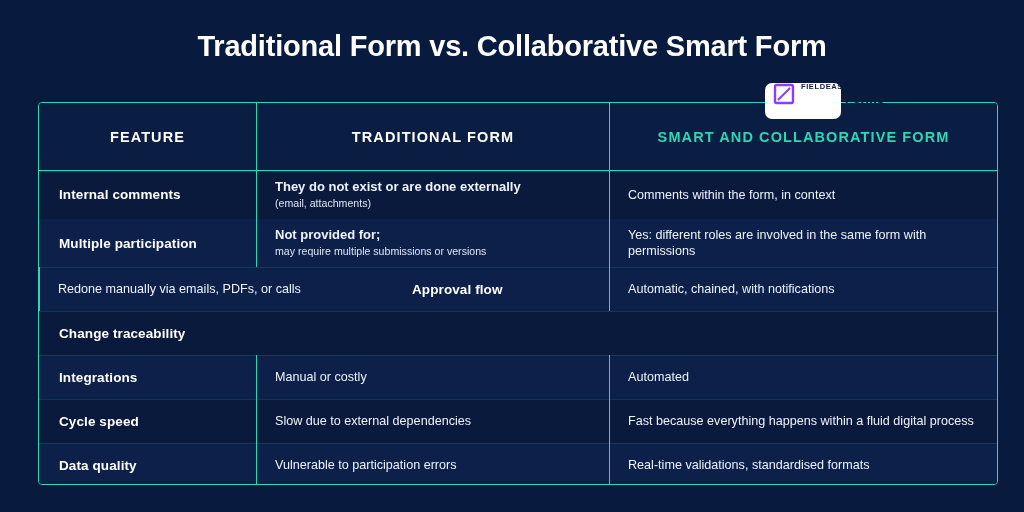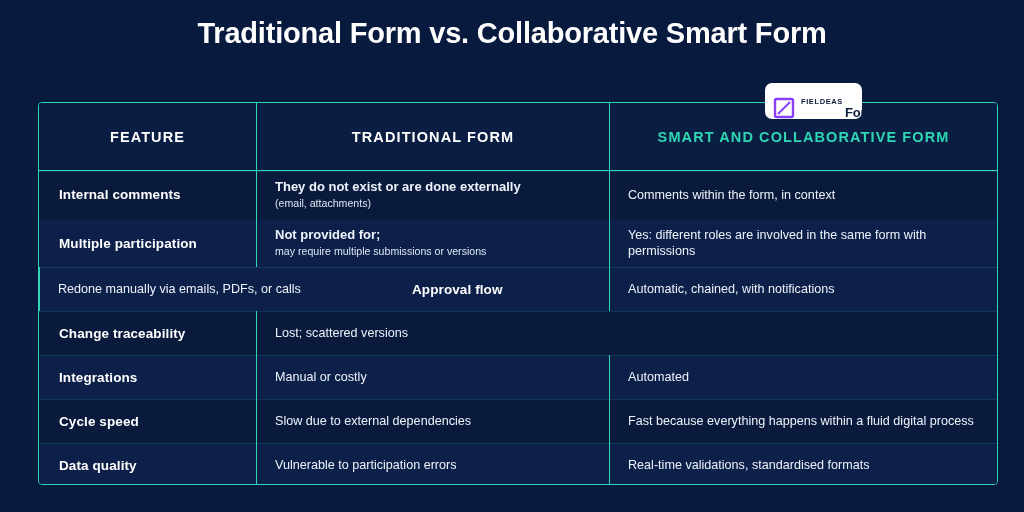--- a/index.html
+++ b/index.html
@@ -19,41 +19,41 @@
   .page {
     position: relative;
     width: 1024px;
     height: 512px;
     background: #081b3e;
   }
 
   
   .title {
     position: absolute;
-    top: 17px;
+    top: 30px;
     left: 0;
     width: 1024px;
     text-align: center;
     font-size: 29px;
     font-weight: bold;
     color: #ffffff;
     letter-spacing: -0.2px;
   }
 
   
   .logo-badge {
     position: absolute;
     top: 83px;
     left: 765px;
-    width: 97px;
+    width: 76px;
     height: 36px;
     background: #ffffff;
     border-radius: 7px;
     display: flex;
-    align-items: flex-end;
+    align-items: flex-start;
     gap: 6px;
     padding: 0 8px;
     z-index: 5;
   }
   .logo-mark {
     width: 22px;
     height: 22px;
     flex: 0 0 22px;
   }
   .logo-text {
@@ -236,23 +236,20 @@
           </div>
           <div class="cell c-smart">
             <span class="cell-main">Automatic, chained, with notifications</span>
           </div>
         </div>
         <div class="row body-row r-even">
           <div class="row-sep"></div>
           <div class="cell c-feature">
             <span class="feature-label">Change traceability</span>
           </div>
-          <div class="cell c-trad">
-            <span class="cell-main">Lost; scattered versions</span>
-          </div>
         </div>
         <div class="row body-row r-odd">
           <div class="row-sep"></div>
           <div class="cell c-feature">
             <span class="feature-label">Integrations</span>
           </div>
           <div class="cell c-trad">
             <span class="cell-main">Manual or costly</span>
           </div>
           <div class="cell c-smart">

